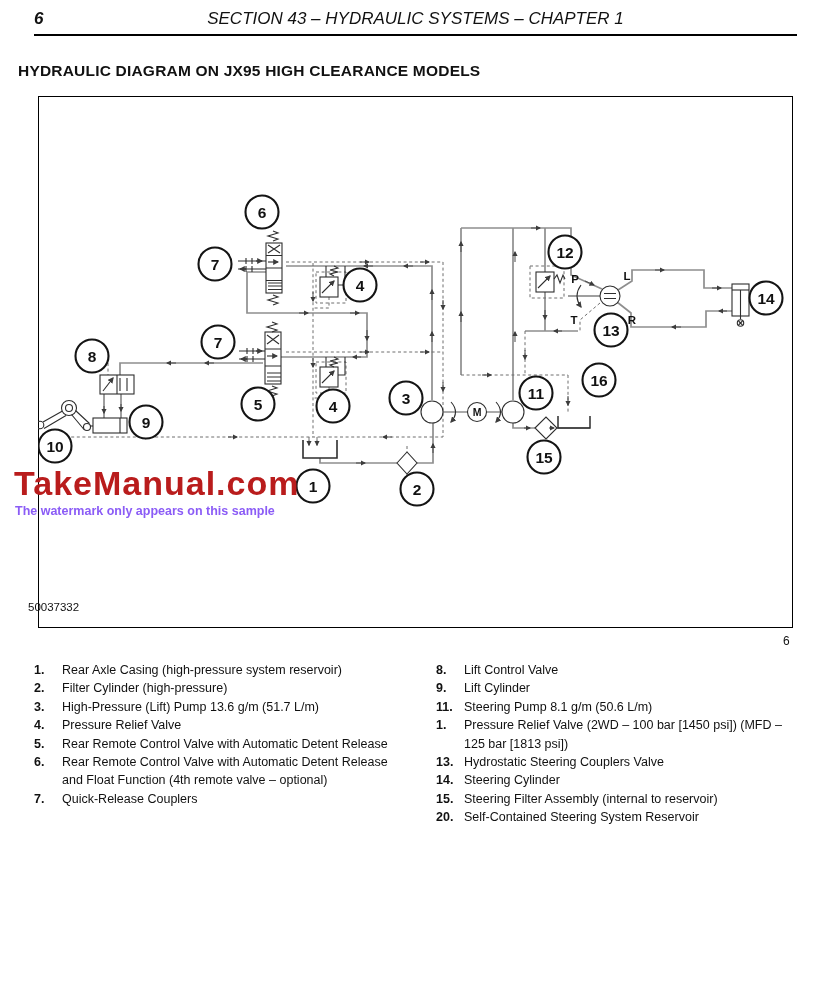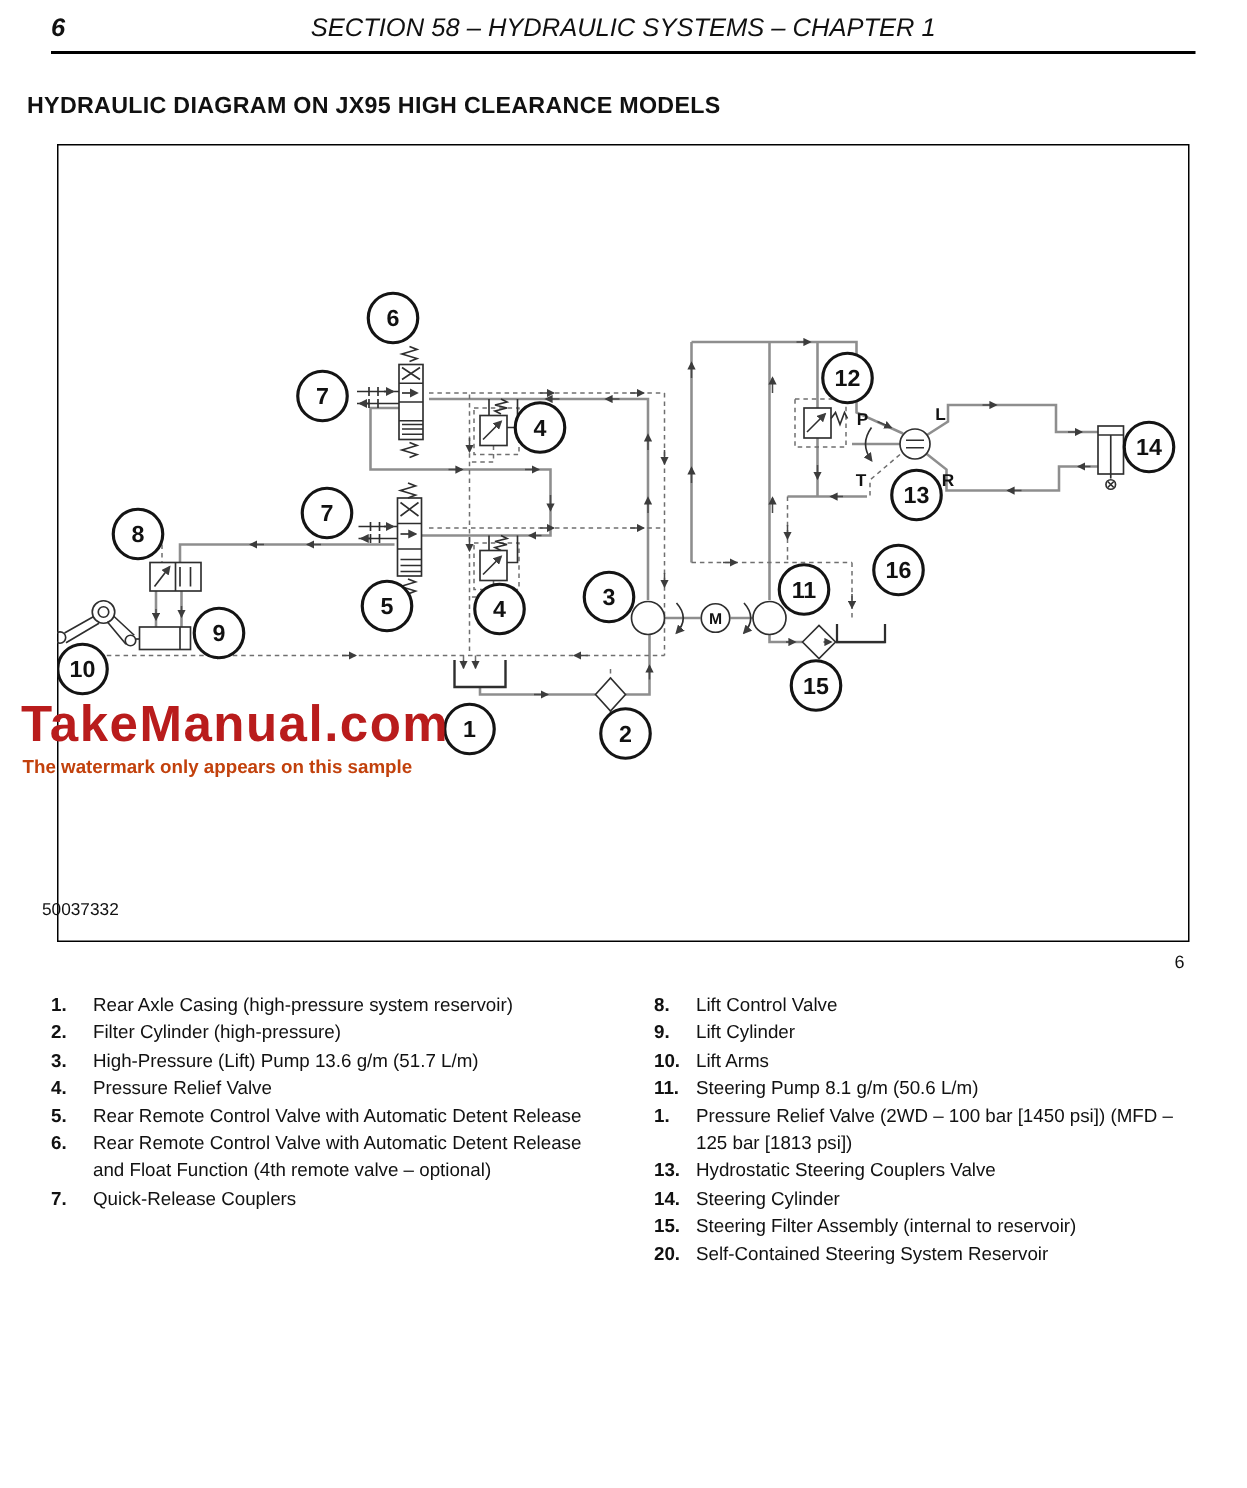--- a/index.html
+++ b/index.html
@@ -27,21 +27,21 @@
   .legend-item{display:grid;grid-template-columns:28px 1fr;}
   .legend-item .num{font-weight:bold;}
   svg text{font-family:"Liberation Sans", sans-serif;}
 </style>
 </head>
 <body>
 
 <div class="page">
 
   <div class="hdr-num">6</div>
-  <div class="hdr-title">SECTION 58 – HYDRAULIC SYSTEMS – CHAPTER 1</div>
+  <div class="hdr-title">SECTION 43 – HYDRAULIC SYSTEMS – CHAPTER 1</div>
   <div class="hdr-rule"></div>
   <div class="sec-title">HYDRAULIC DIAGRAM ON JX95 HIGH CLEARANCE MODELS</div>
 
   <div class="fig-box"></div>
 
   <svg class="schematic" viewBox="38 96 755 532" width="755" height="532">
     <defs>
       <marker id="a" viewBox="0 0 10 10" refX="8" refY="5" markerWidth="5.5" markerHeight="5.5" orient="auto">
         <path d="M0 0 L10 5 L0 10 z" fill="#3c3c3c"></path>
       </marker>
@@ -292,21 +292,21 @@
     <g id="ports">
         <text x="575" y="283" text-anchor="middle" font-size="11.5" font-weight="bold" fill="#111">P</text>
         <text x="574" y="324" text-anchor="middle" font-size="11.5" font-weight="bold" fill="#111">T</text>
         <text x="627" y="280" text-anchor="middle" font-size="11.5" font-weight="bold" fill="#111">L</text>
         <text x="632" y="324" text-anchor="middle" font-size="11.5" font-weight="bold" fill="#111">R</text>
         <text x="477" y="416" text-anchor="middle" font-size="10.5" font-weight="bold" fill="#111">M</text>
       </g>
   </svg>
 
   <div class="wm1" style="color: #b91c1c;">TakeManual.com</div>
-  <div class="wm2" style="color: #c2410c;">The watermark only appears on this sample</div>
+  <div class="wm2" style="color: #8b5cf6;">The watermark only appears on this sample</div>
 
   <div class="fig-code">50037332</div>
   <div class="fig-pagenum">6</div>
 
   <div class="legend left" id="legend-left">
       <div class="legend-item">
         <span class="num">1.</span>
         <span class="txt">Rear Axle Casing (high-pressure system reservoir)</span>
       </div>
       <div class="legend-item">
@@ -337,24 +337,20 @@
   <div class="legend right" id="legend-right">
       <div class="legend-item">
         <span class="num">8.</span>
         <span class="txt">Lift Control Valve</span>
       </div>
       <div class="legend-item">
         <span class="num">9.</span>
         <span class="txt">Lift Cylinder</span>
       </div>
       <div class="legend-item">
-        <span class="num">10.</span>
-        <span class="txt">Lift Arms</span>
-      </div>
-      <div class="legend-item">
         <span class="num">11.</span>
         <span class="txt">Steering Pump 8.1 g/m (50.6 L/m)</span>
       </div>
       <div class="legend-item">
         <span class="num">1.</span>
         <span class="txt">Pressure Relief Valve (2WD – 100 bar [1450 psi]) (MFD – 125 bar [1813 psi])</span>
       </div>
       <div class="legend-item">
         <span class="num">13.</span>
         <span class="txt">Hydrostatic Steering Couplers Valve</span>

